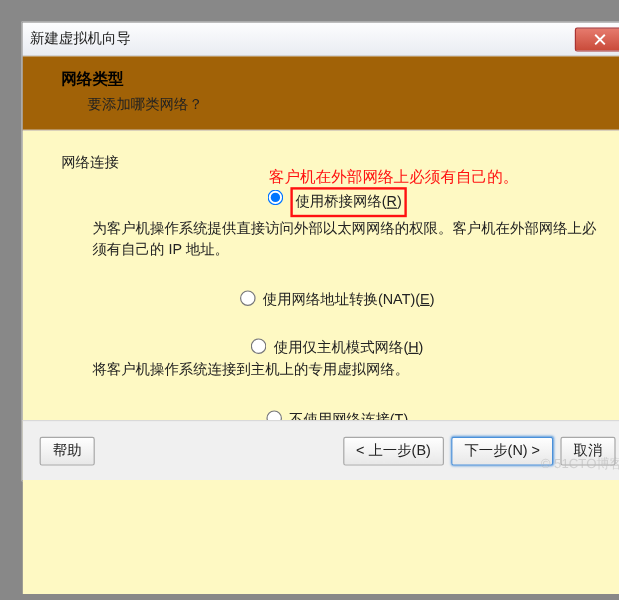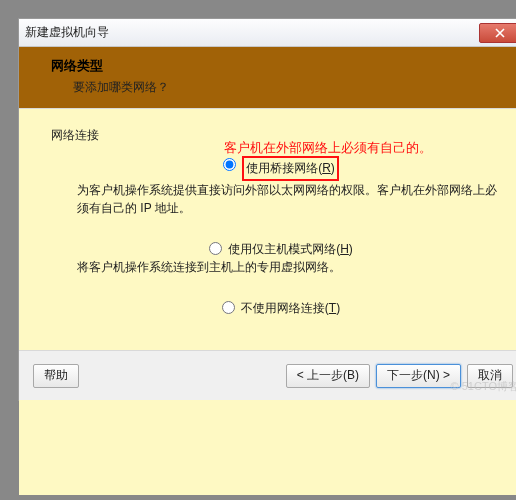--- a/index.html
+++ b/index.html
@@ -54,20 +54,24 @@
 
     <div class="opt">
       <div class="row">
         <input type="radio" name="net" checked="" style="">
         <span class="lbl redbox"><span>使用桥接网络(</span><u>R</u><span>)</span></span>
       </div>
       <div class="desc">为客户机操作系统提供直接访问外部以太网网络的权限。客户机在外部网络上必须有自己的 IP 地址。</div>
     </div>
 
     <div class="opt">
+      <div class="row">
+        <input type="radio" name="net" style="">
+        <span class="lbl"><span>使用网络地址转换(NAT)(</span><u>E</u><span>)</span></span>
+      </div>
     </div>
 
     <div class="opt">
       <div class="row">
         <input type="radio" name="net" style="">
         <span class="lbl"><span>使用仅主机模式网络(</span><u>H</u><span>)</span></span>
       </div>
       <div class="desc">将客户机操作系统连接到主机上的专用虚拟网络。</div>
     </div>
 

